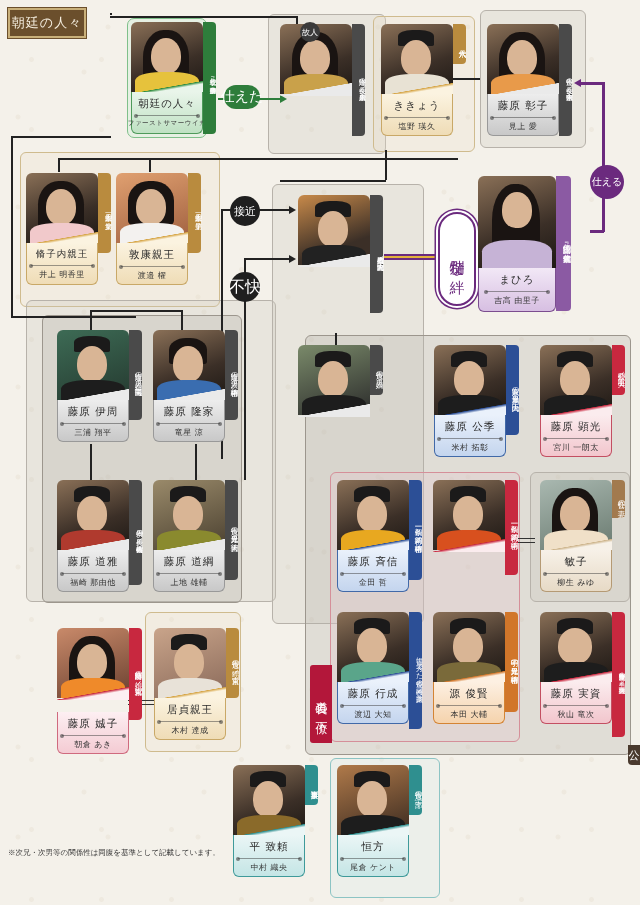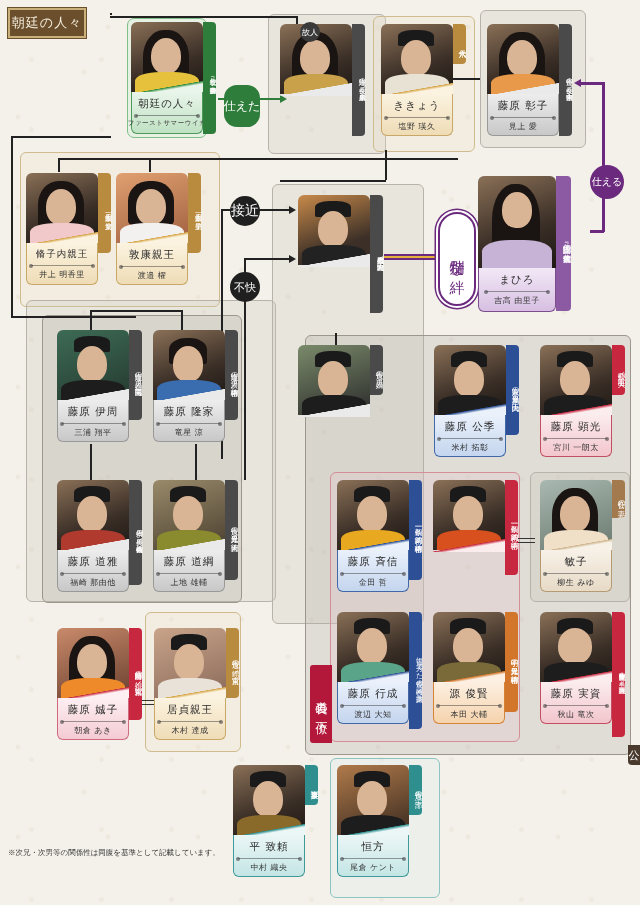--- a/index.html
+++ b/index.html
@@ -110,21 +110,21 @@
   .t-purple .vlabel { background: #8b5aa3; }
   .t-blue .nameplate { background: linear-gradient(#eaf1fb, #c4d5ee); border: 1px solid #4169a8; border-top: none; }
   .t-blue .vlabel { background: #2c4f96; }
   .t-blue .wave { background: linear-gradient(170deg, transparent 50%, #2c4f96 52%, #eaf1fb 62%); }
   .t-red .nameplate { background: linear-gradient(#fbecee, #f2c6cd); border: 1px solid #c34f62; border-top: none; }
   .t-red .vlabel { background: #c8283f; }
   .t-red .wave { background: linear-gradient(170deg, transparent 50%, #c8283f 52%, #fbecee 62%); }
   .t-orange .nameplate { background: linear-gradient(#fdf0e2, #f5d3ad); border: 1px solid #d48434; border-top: none; text-align: right; }
   .t-orange .vlabel { background: #d1762a; }
   .t-orange .wave { background: linear-gradient(170deg, transparent 50%, #d1762a 52%, #fdf0e2 62%); }
-  .t-pink .nameplate { background: linear-gradient(#fdeff2, #f4cbd3); border: 1px solid #cf6a7e; border-top: none; }
+  .t-pink .nameplate { background: linear-gradient(#fdeff2, #f4cbd3); border: 1px solid #cf6a7e; border-top: none; margin-top: 14px; }
   .t-pink .vlabel { background: #c8283f; }
   .t-pink .wave { background: linear-gradient(170deg, transparent 50%, #c8283f 52%, #fdeff2 62%); }
   .t-teal .nameplate { background: linear-gradient(#ebf6f6, #c4e5e5); border: 1px solid #3f9a9a; border-top: none; }
   .t-teal .vlabel { background: #2f8f8f; }
   .t-teal .wave { background: linear-gradient(170deg, transparent 50%, #2f8f8f 52%, #ebf6f6 62%); }
   .t-brown .nameplate { background: linear-gradient(#f7f1e8, #e7dac6); border: 1px solid #b59a74; border-top: none; }
   .t-brown .vlabel { background: #a27a4e; }
   .t-brown .wave { background: linear-gradient(170deg, transparent 50%, #cdb48b 52%, #f7f1e8 62%); }
 
   
@@ -209,24 +209,24 @@
 <div class="ln" style="left:218px;top:98px;width:66px;height:1.5px;background:#2e7d3b;"></div>
 <div class="arrow-r green" style="left:280px;top:95px;"></div>
 <div class="marriage" style="left:384px;top:254px;width:110px;"></div>
 <div class="ln-purple" style="left:602px;top:82px;width:2.5px;height:150px;"></div>
 <div class="ln-purple" style="left:590px;top:230px;width:14px;height:2.5px;"></div>
 <div class="ln-purple" style="left:580px;top:82px;width:24px;height:2.5px;"></div>
 <div class="arrow-l" style="left:574px;top:79px;"></div>
 <div class="double-line" style="left:513px;top:538px;width:22px;"></div>
 <div class="double-line" style="left:128px;top:700px;width:26px;"></div>
 
-<div class="badge-circle bg-green" style="left:224px;top:85px;width:36px;height:42px;border-radius:13px;font-size:12px;">仕えた</div>
+<div class="badge-circle bg-green" style="left:224px;top:85px;width:36px;height:24px;border-radius:13px;font-size:14px;">仕えた</div>
 <div class="badge-circle bg-purple" style="left:590px;top:165px;width:34px;height:34px;font-size:10px;">仕える</div>
-<div class="badge-circle bg-dark" style="left:230px;top:196px;width:30px;height:30px;font-size:14px;text-align:right;">接近</div>
-<div class="badge-circle bg-dark" style="left:230px;top:272px;width:30px;height:30px;font-size:11px;">不快</div>
+<div class="badge-circle bg-dark" style="left:230px;top:196px;width:30px;height:30px;font-size:11px;text-align:right;">接近</div>
+<div class="badge-circle bg-dark" style="left:230px;top:272px;width:30px;height:30px;font-size:16px;">不快</div>
 <div class="bond" style="left:438px;top:212px;">特別な絆</div>
 <div class="tag-red" style="left:310px;top:665px;width:22px;height:78px;">道長の下僚</div>
 <div class="tag-brown" style="left:628px;top:745px;width:23px;height:20px;">公卿</div>
 
 <div class="card t-green" style="left:131px;top:22px;">
   <div class="card-box" style="border:1.5px solid #7fc08a;background:rgba(220,240,222,0.6);"></div>
   <div class="photo">
       <div class="hair"></div>
       <div class="face"></div>
       <div class="robe" style="background:#e6c23c;"></div>

